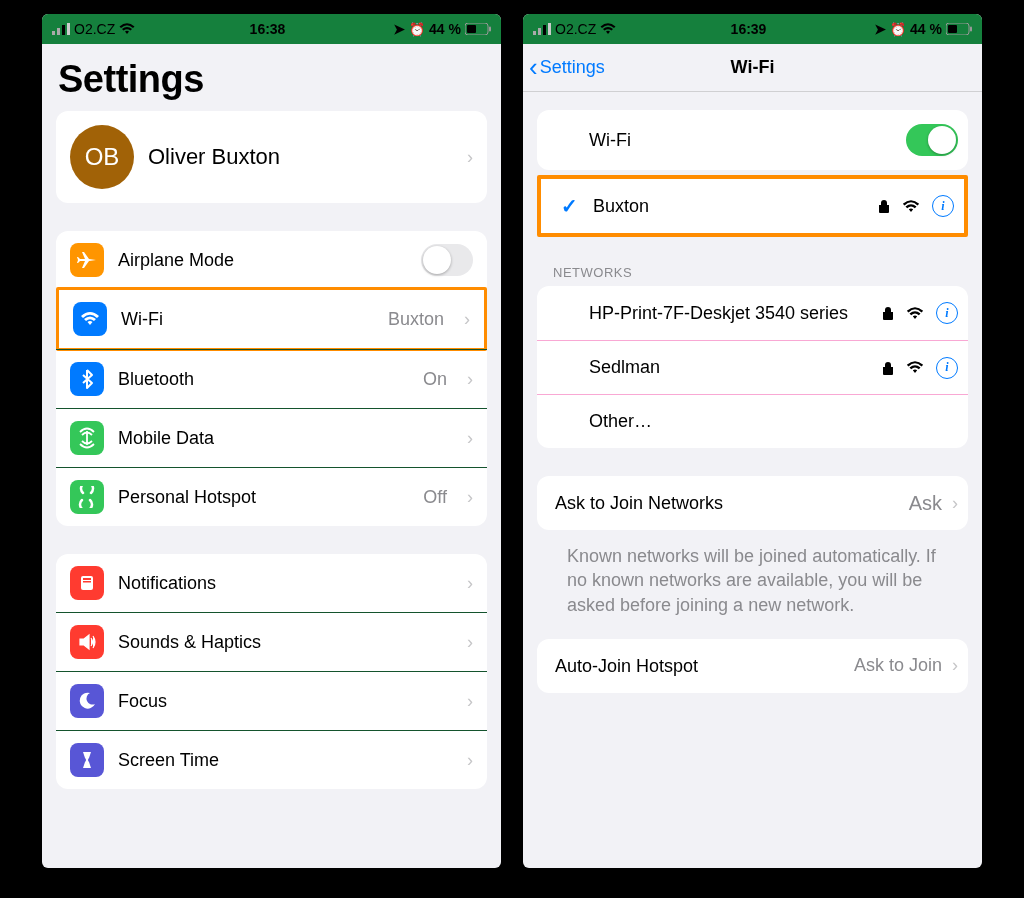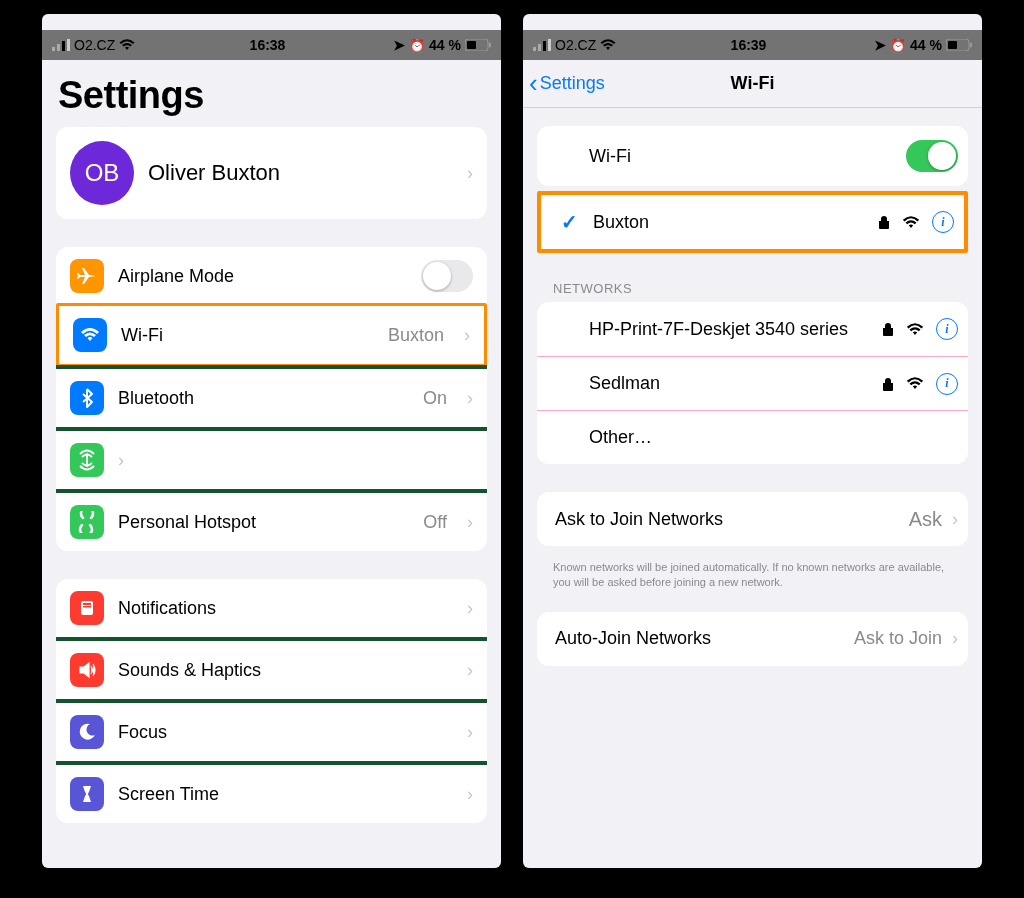--- a/index.html
+++ b/index.html
@@ -25,22 +25,21 @@
   }
   .status-bar {
     height: 30px;
     display: flex;
     align-items: center;
     justify-content: space-between;
     padding: 0 10px;
     font-size: 14px;
     font-weight: 600;
     color: #000;
-    background: #737373;
-    margin-top: 16px;
+    background: #15803d;
   }
   .status-left, .status-right { display:flex; align-items:center; gap:4px; }
   .status-center { position:absolute; left:0; right:8px; text-align:center; font-weight:600; pointer-events:none;}
   .carrier-text { font-size: 14px; font-weight:500; }
   .big-title {
     font-size: 38px;
     font-weight: 800;
     margin: 14px 16px 10px;
     letter-spacing: -0.5px;
   }
@@ -50,33 +49,33 @@
     margin: 0 14px 28px;
     overflow: hidden;
   }
   .profile-row {
     display:flex; align-items:center;
     padding: 14px 14px;
     gap: 14px;
   }
   .avatar {
     width: 64px; height:64px; border-radius: 50%;
-    background:#6d28d9;
+    background:#a16207;
     display:flex; align-items:center; justify-content:center;
     color:#fff; font-size: 24px; font-weight:500;
   }
   .profile-text .name { font-size: 22px; font-weight:500; }
   .profile-text .sub { font-size: 14px; color: #666; margin-top:2px; max-width: 230px; }
   .chev { color:#c6c6c8; font-size: 18px; }
   .profile-row .chev { margin-left:auto; }
   .row {
     display:flex; align-items:center;
     padding: 12px 14px;
     gap: 14px;
-    border-top: 4px solid #14532d;
+    border-top: 1px solid #14532d;
     min-height: 54px;
   }
   .row:first-child { border-top:none; }
   .row .label { font-size: 18px; flex:1; color:#000; }
   .row .value { color:#8a8a8e; font-size: 18px; margin-right: 6px; }
   .icon-box {
     width: 34px; height: 34px; border-radius: 8px;
     display:flex; align-items:center; justify-content:center;
     flex-shrink:0;
   }
@@ -105,22 +104,22 @@
   .nav-title { font-size: 18px; font-weight:600; }
   .back {
     position:absolute; left:6px; display:flex; align-items:center;
     color:#007aff; font-size:18px; gap:2px;
   }
   .section-header {
     font-size: 13px; color:#8a8a8e; letter-spacing:0.5px;
     margin: 22px 30px 6px; text-transform:uppercase;
   }
   .footer-text {
-    font-size: 11px; color:#8a8a8e;
-    margin: 8px 30px 22px;
+    font-size: 18px; color:#8a8a8e;
+    margin: 8px 44px 22px;
     line-height: 1.35;
   }
   .net-row {
     display:flex; align-items:center;
     padding: 14px 10px 14px 52px;
     border-top: 1px solid #f9a8d4;
     min-height: 54px;
     gap: 10px;
   }
   .card .net-row:first-child { border-top:none; }
@@ -214,20 +213,21 @@
         <span class="label">Bluetooth</span>
         <span class="value">On</span>
         <span class="chev">›</span>
       </div>
       <div class="row">
         <div class="icon-box" style="background: rgb(52, 199, 89);">
           <svg width="22" height="22" viewBox="0 0 22 22">
             <path d="M11 4 L11 18 M6 8 Q11 3 16 8 M4 5 Q11 -2 18 5 M6 14 Q11 19 16 14 M4 17 Q11 24 18 17" stroke="#fff" stroke-width="1.8" fill="none"></path>
           </svg>
         </div>
+        <span class="label">Mobile Data</span>
         <span class="chev">›</span>
       </div>
       <div class="row">
         <div class="icon-box" style="background: rgb(52, 199, 89);">
           <svg width="22" height="22" viewBox="0 0 22 22">
             <path d="M7 7 a6 6 0 1 1 8 0 M14 14 a6 6 0 1 1 -8 0" stroke="#fff" stroke-width="2.5" fill="none" stroke-linecap="round"></path>
           </svg>
         </div>
         <span class="label">Personal Hotspot</span>
         <span class="value">Off</span>
@@ -382,18 +382,18 @@
     <div class="net-row" style="padding-left:18px">
       <span class="label">Ask to Join Networks</span>
       <span class="value" style="color:#8a8a8e;font-size:20px">Ask</span>
       <span class="chev">›</span>
     </div>
   </div>
   <div class="footer-text">Known networks will be joined automatically. If no known networks are available, you will be asked before joining a new network.</div>
 
   <div class="card tight">
     <div class="net-row" style="padding-left:18px">
-      <span class="label">Auto-Join Networks</span>
+      <span class="label">Auto-Join Hotspot</span>
       <span class="value" style="color:#8a8a8e;font-size:18px">Ask to Join</span>
       <span class="chev">›</span>
     </div>
   </div>
 </div>
 
 </body></html>

